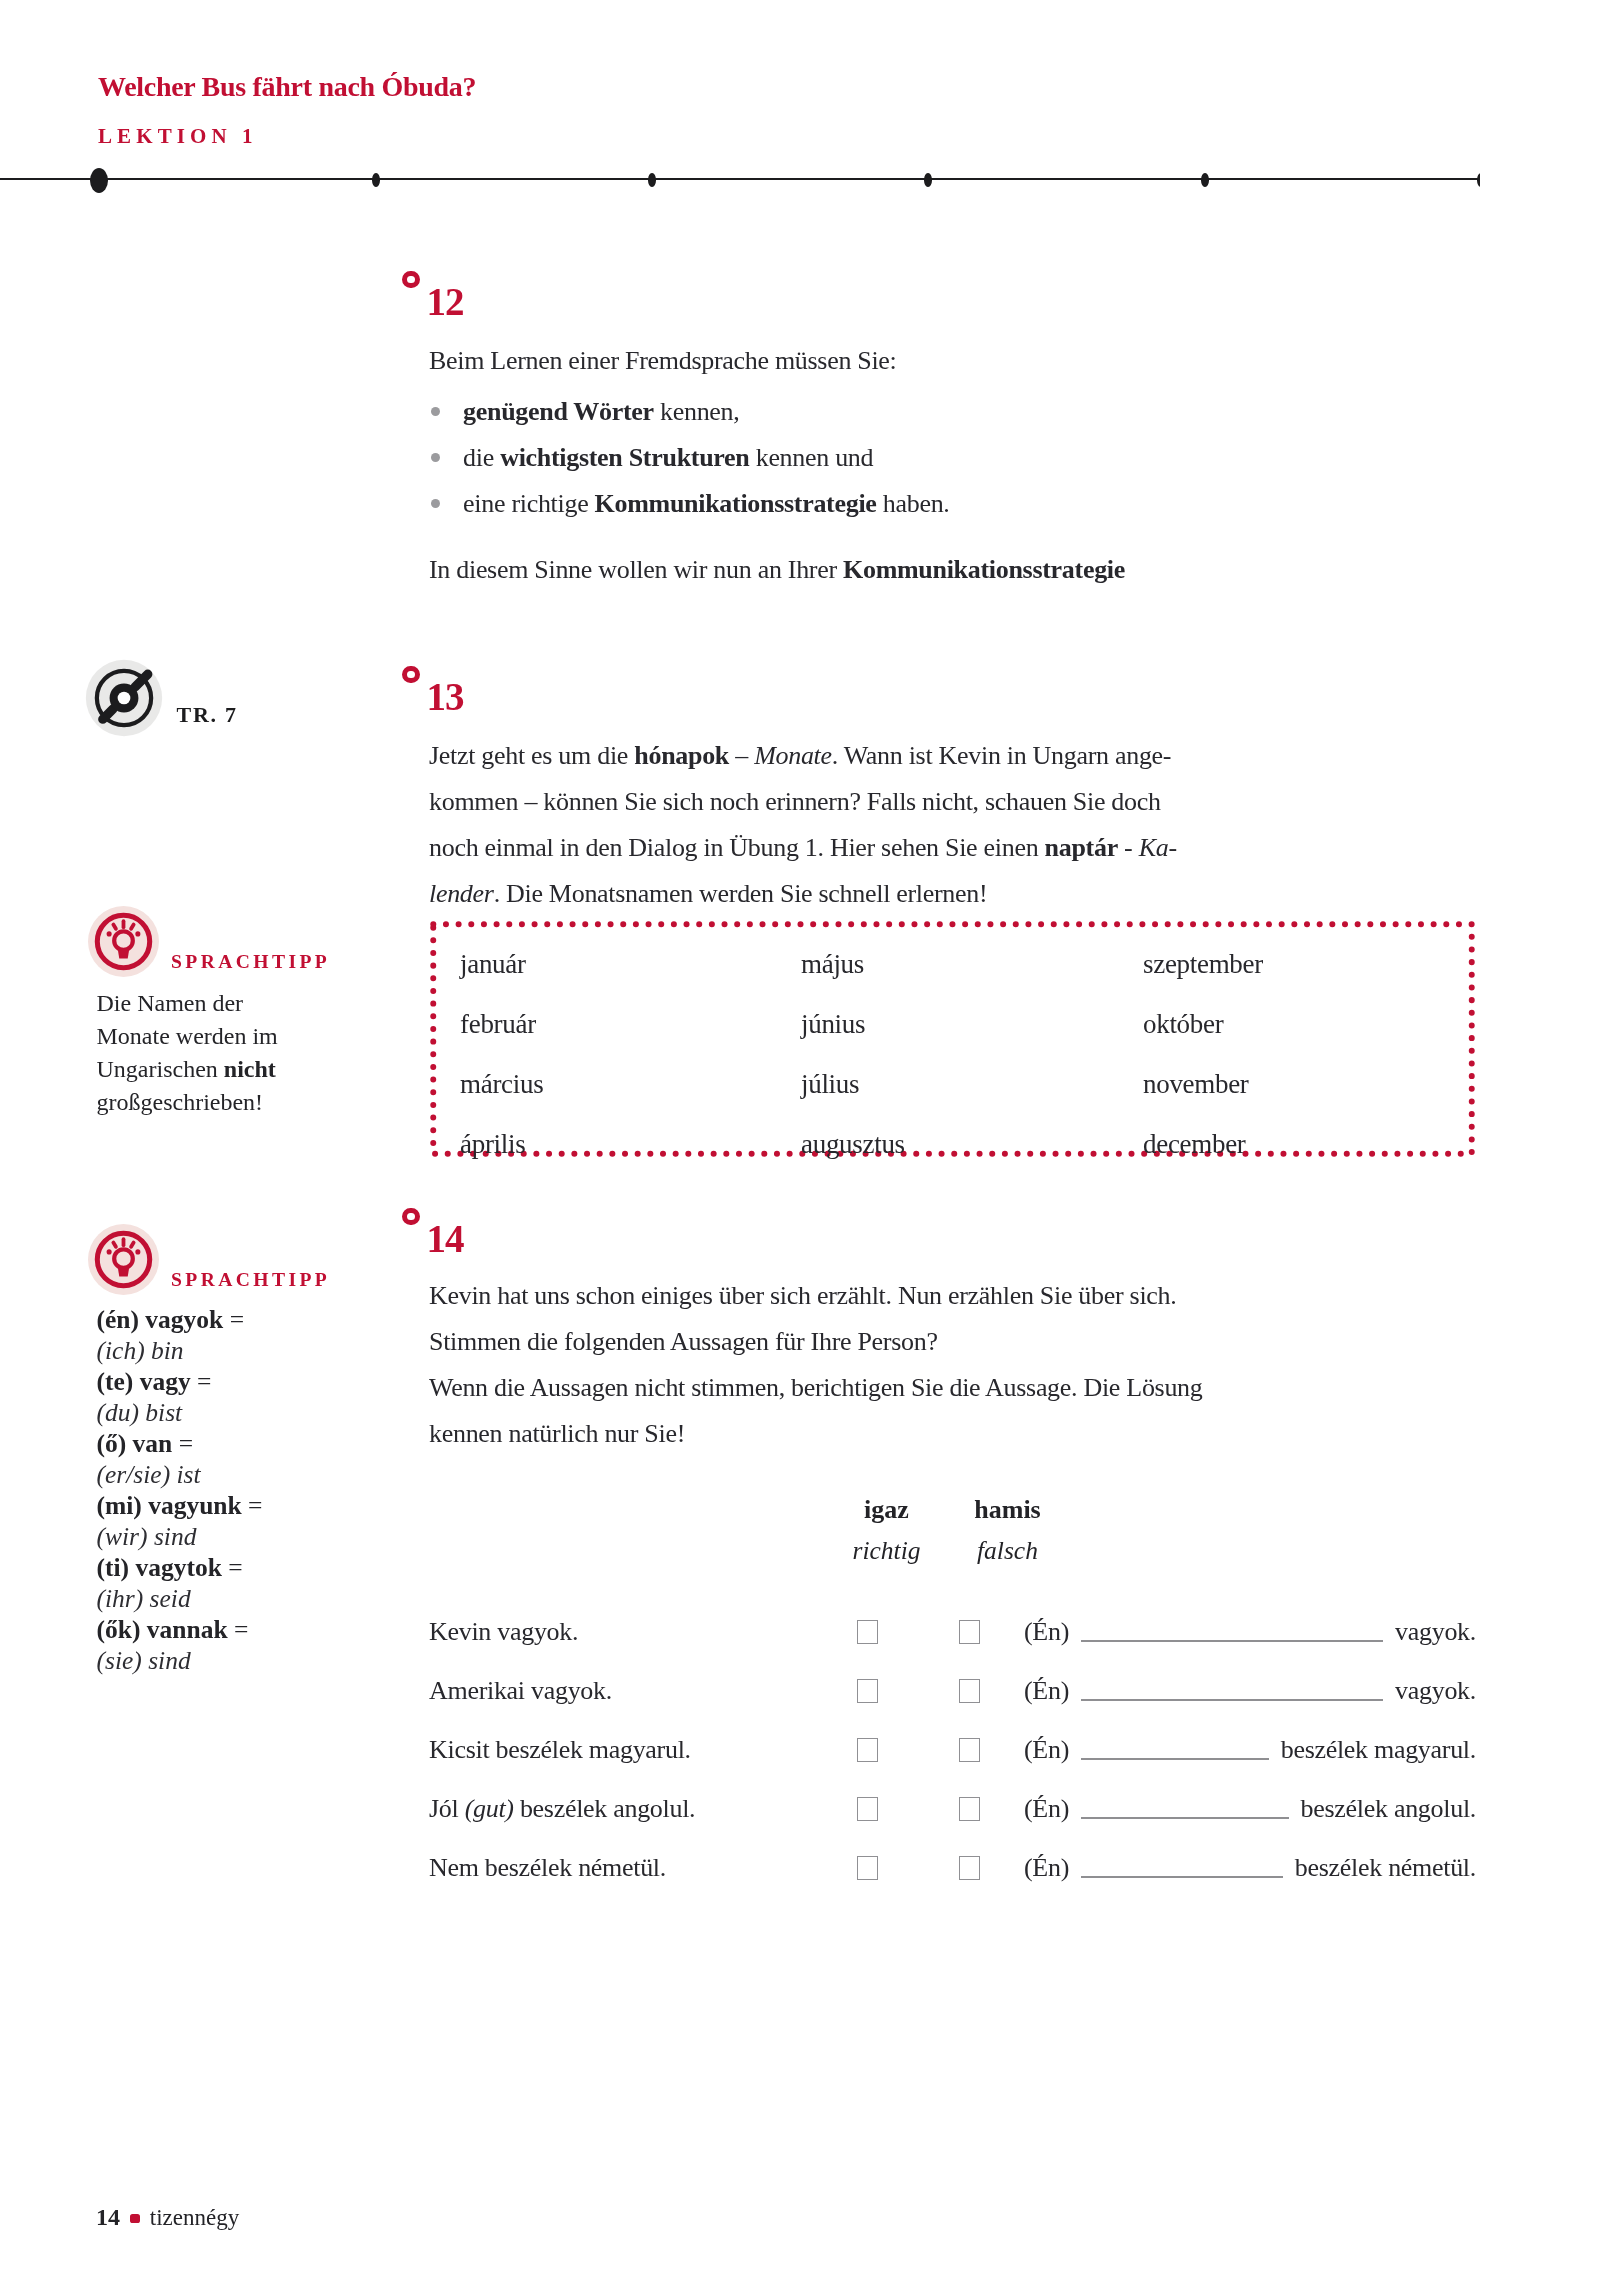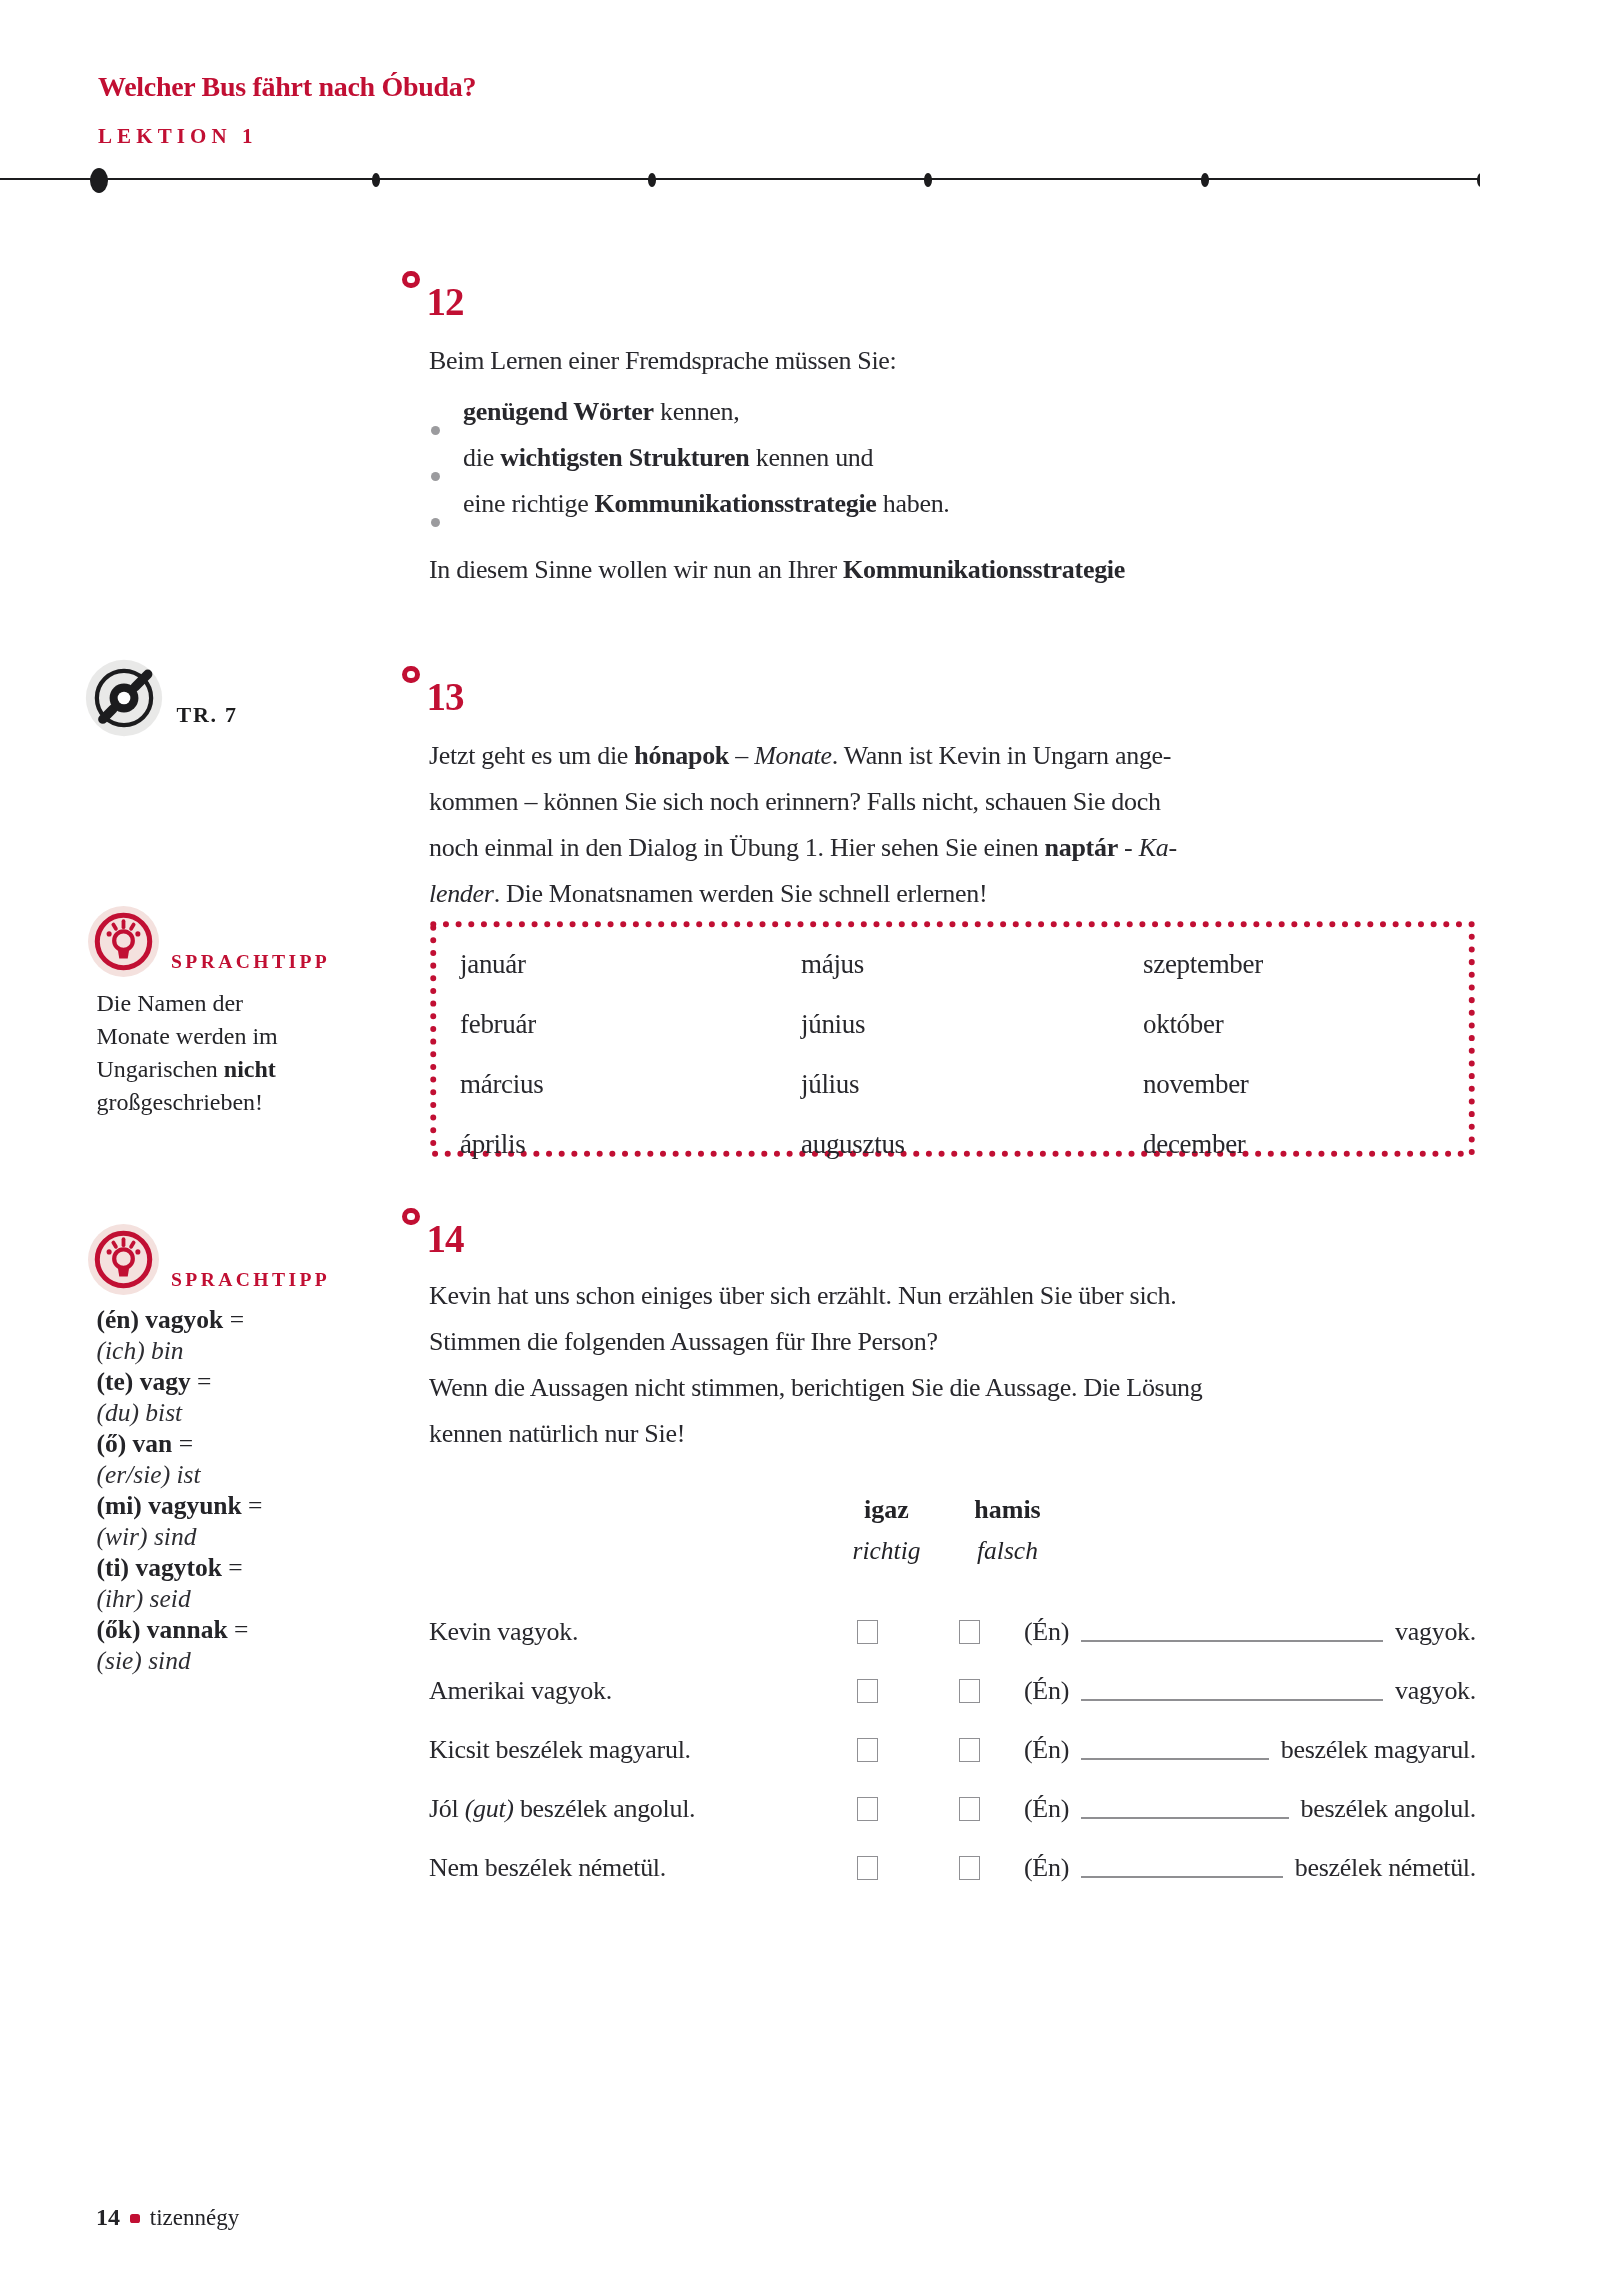--- a/index.html
+++ b/index.html
@@ -48,21 +48,21 @@
     line-height:1;margin:12.8px 0 0 6.8px;letter-spacing:-0.9px;
   }
 
   
   .body-line{
     font-size:26px;line-height:46px;white-space:nowrap;
     color:#28282d;letter-spacing:-0.3px;
   }
   .body-line b{font-weight:700;}
   .body-line i{font-style:italic;}
-  .bullet-row{display:flex;align-items:flex-end;}
+  .bullet-row{display:flex;align-items:flex-start;}
   .bullet-dot{
     width:9.4px;height:9.4px;border-radius:50%;
     background:#9b9b9e;margin:18px 23px 0 1.7px;flex:none;
   }
 
   
   .tr-badge{display:flex;align-items:center;}
   .tr-label{
     font-size:22px;font-weight:700;color:#1c1c1e;
     letter-spacing:1.7px;margin-left:13.6px;margin-top:34px;

